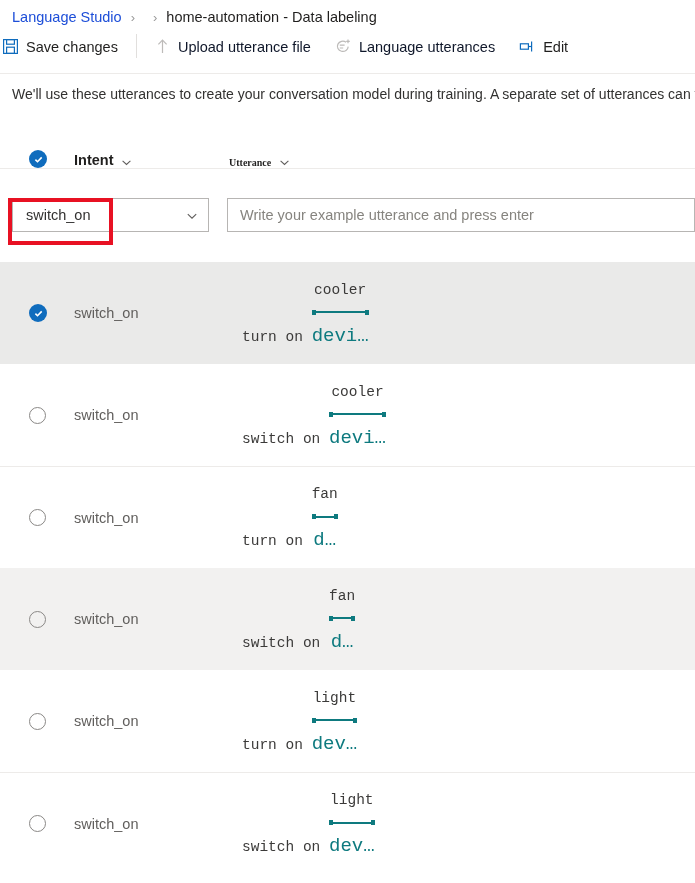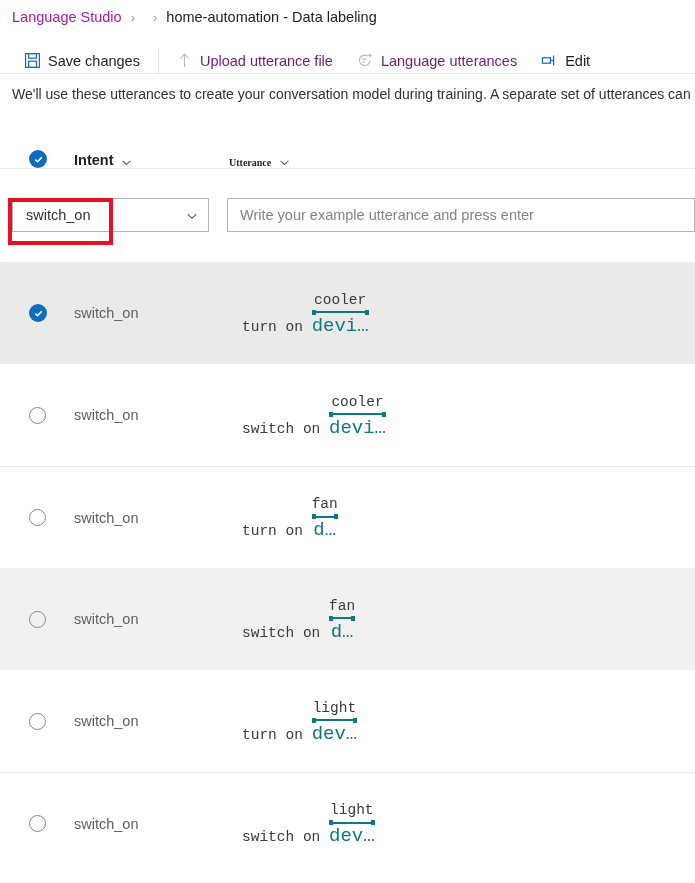--- a/index.html
+++ b/index.html
@@ -20,55 +20,54 @@
   .breadcrumb {
     height: 34px;
     display: flex;
     align-items: center;
     padding-left: 12px;
     font-size: 14.5px;
     white-space: nowrap;
     overflow: hidden;
   }
   .crumb-link {
-    color: #a21caf;
+    color: #1d4ed8;
     cursor: pointer;
   }
   .crumb-sep {
     color: #9a9a9a;
     margin: 0 9px;
     font-size: 13px;
   }
   .crumb-current {
     color: #201f1e;
   }
 
   
   .toolbar {
     height: 40px;
     display: flex;
-    align-items: flex-end;
-    padding-left: 22px;
+    align-items: flex-start;
     border-bottom: 1px solid #edebe9;
     box-sizing: border-box;
     white-space: nowrap;
     overflow: hidden;
   }
   .tb-item {
     display: flex;
     align-items: center;
     gap: 7px;
     font-size: 14.5px;
     color: #201f1e;
     cursor: pointer;
     padding: 4px 2px;
     margin-right: 20px;
   }
   .tb-item.disabled {
-    color: #701a75;
+    color: #0f172a;
     cursor: default;
   }
   .tb-sep {
     width: 1px;
     height: 24px;
     background: #e1dfdd;
     margin: 0 15px 0 -4px;
   }
   .tb-ico {
     width: 17px;
@@ -238,20 +237,21 @@
   .utt-line {
     display: flex;
     align-items: flex-end;
     line-height: 18px;
     white-space: pre;
   }
   .entity-wrap {
     display: inline-flex;
     flex-direction: column;
     align-items: center;
+    gap: 10px;
   }
   .entity-text {
     color: #3b3a39;
     line-height: 18px;
   }
   .entity-bar {
     position: relative;
     height: 5px;
     width: 100%;
     margin-top: 1px;

